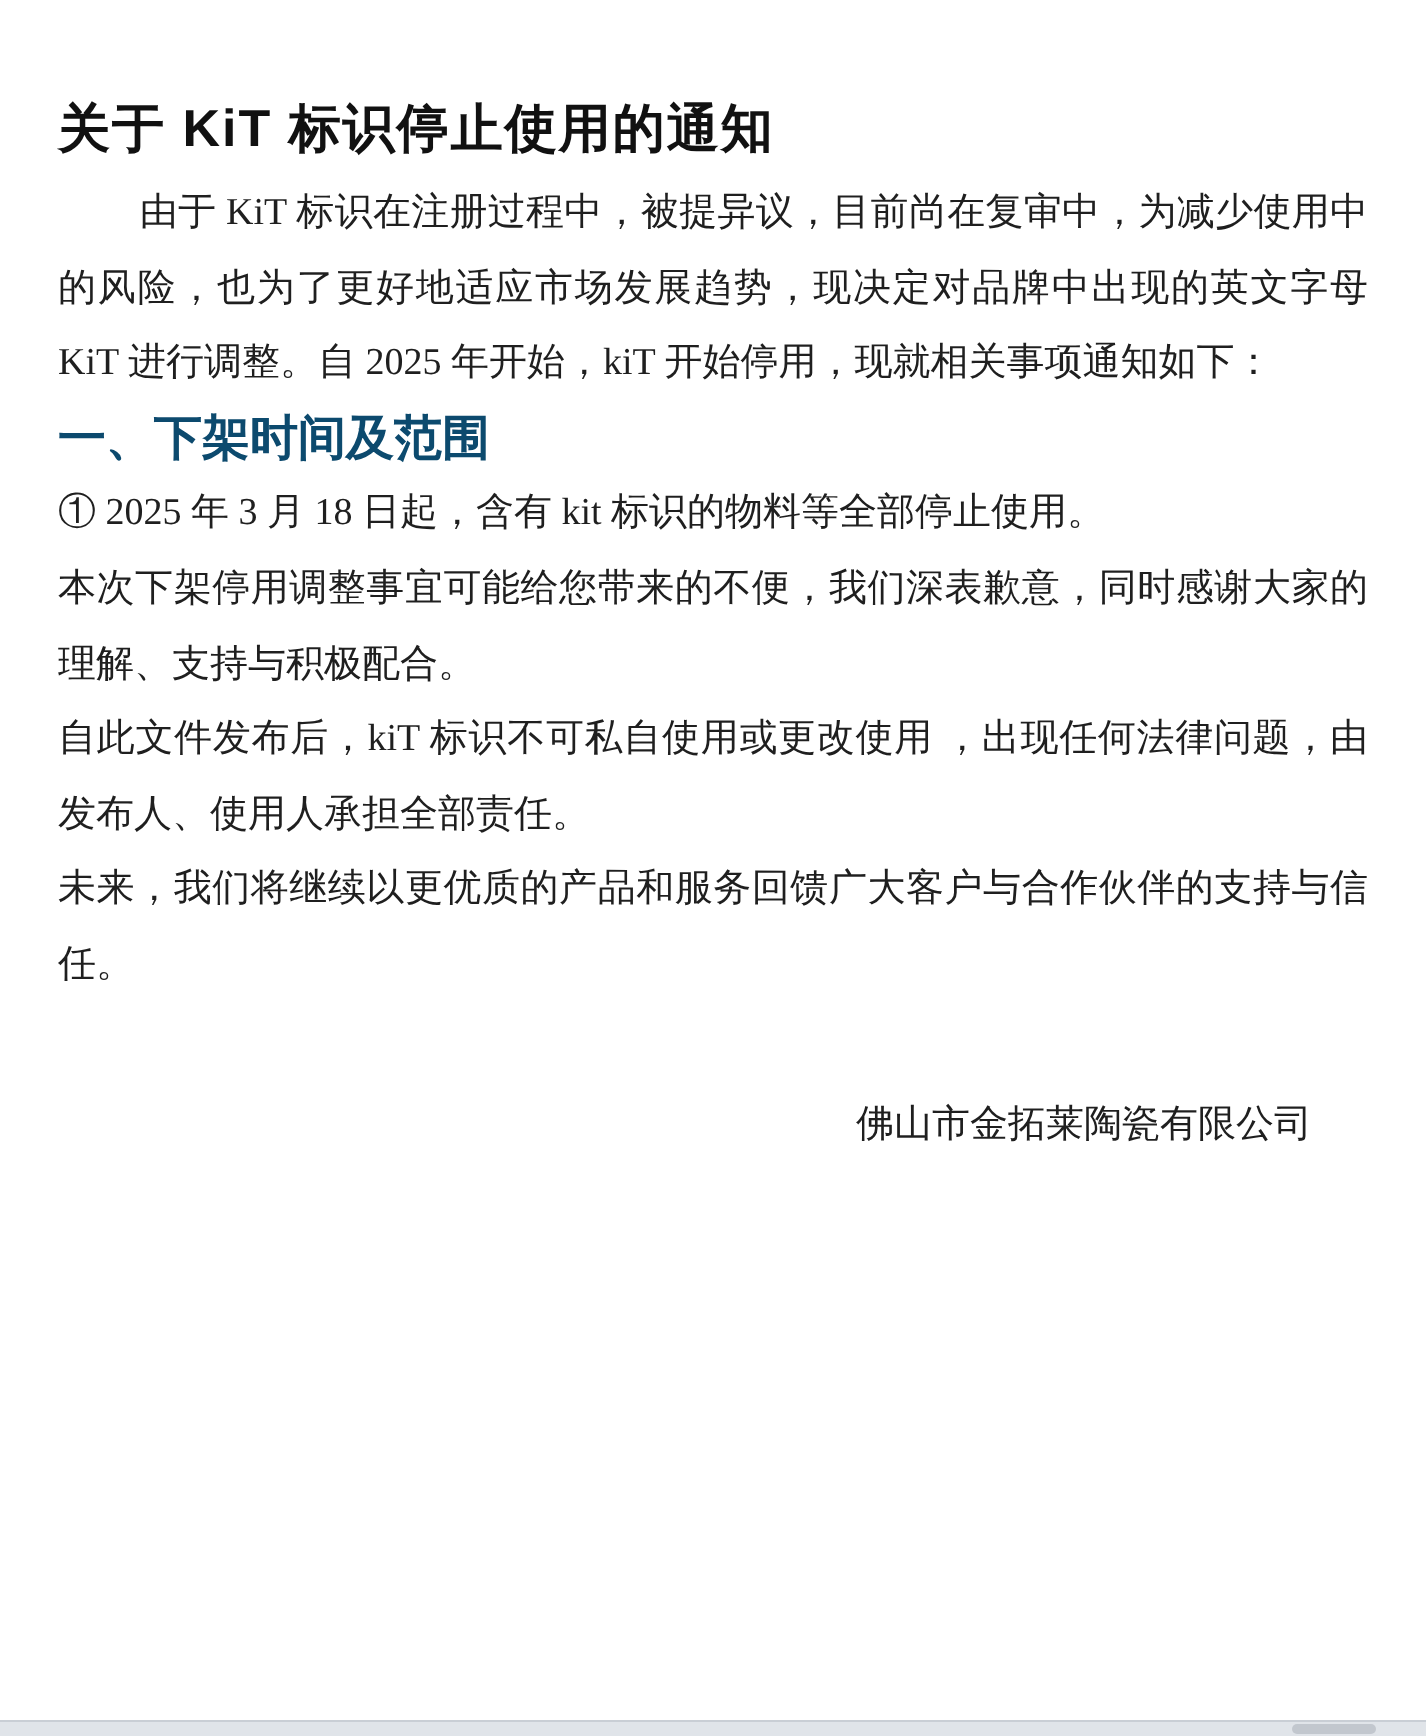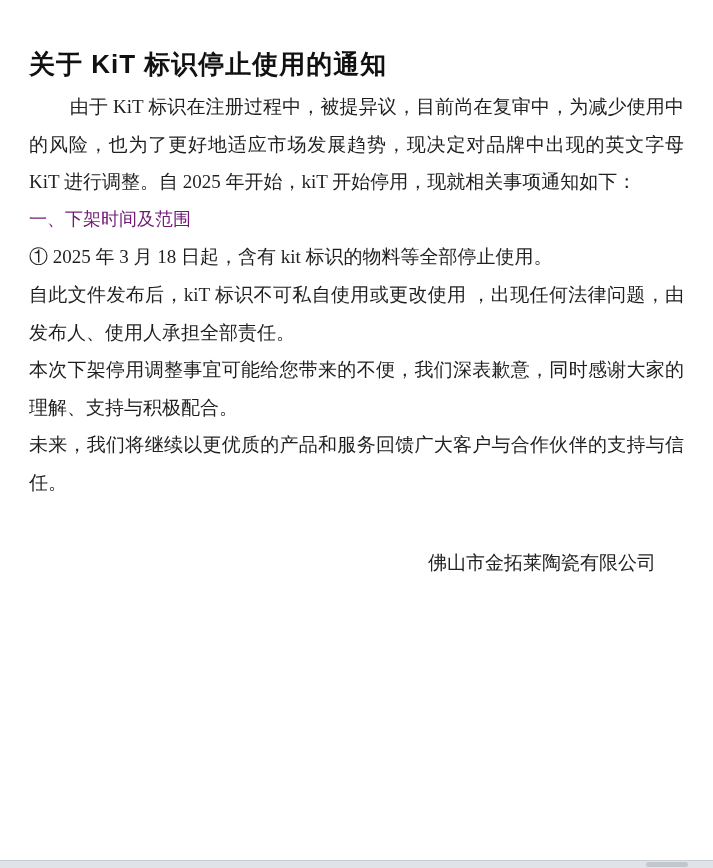--- a/index.html
+++ b/index.html
@@ -36,24 +36,24 @@
     font-size: 19px;
     line-height: 37.6px;
     text-align: justify;
   }
   .intro {
     margin-top: 4px;
     text-indent: 2.15em;
   }
   .sec-heading {
     font-family: "Liberation Sans", "DejaVu Sans", sans-serif;
-    font-weight: 400;
-    font-size: 18px;
+    font-weight: 700;
+    font-size: 24px;
     line-height: 37.6px;
-    color: #701a75;
+    color: #0c4a6e;
   }
   .signature-block {
     width: 262px;
     margin-left: auto;
     margin-right: 28px;
     margin-top: 42px;
     text-align: right;
   }
   .signature-company {
     font-size: 19px;
@@ -91,23 +91,23 @@
 
 
   <p class="para intro">由于 KiT 标识在注册过程中，被提异议，目前尚在复审中，为减少使用中的风险，也为了更好地适应市场发展趋势，现决定对品牌中出现的英文字母 KiT 进行调整。自 2025 年开始，kiT 开始停用，现就相关事项通知如下：</p>
 
   <h2 class="sec-heading">一、下架时间及范围</h2>
 
   <p class="para">① 2025 年 3 月 18 日起，含有 kit 标识的物料等全部停止使用。</p>
 
 
 
+  <p class="para">本次下架停用调整事宜可能给您带来的不便，我们深表歉意，同时感谢大家的理解、支持与积极配合。</p>
+
   <p class="para">自此文件发布后，kiT 标识不可私自使用或更改使用 ，出现任何法律问题，由发布人、使用人承担全部责任。</p>
-
-  <p class="para">本次下架停用调整事宜可能给您带来的不便，我们深表歉意，同时感谢大家的理解、支持与积极配合。</p>
 
   <p class="para">未来，我们将继续以更优质的产品和服务回馈广大客户与合作伙伴的支持与信任。</p>
 
 
   <div class="signature-block">
     <div class="signature-company">佛山市金拓莱陶瓷有限公司</div>
   </div>
 
 </div>
 

